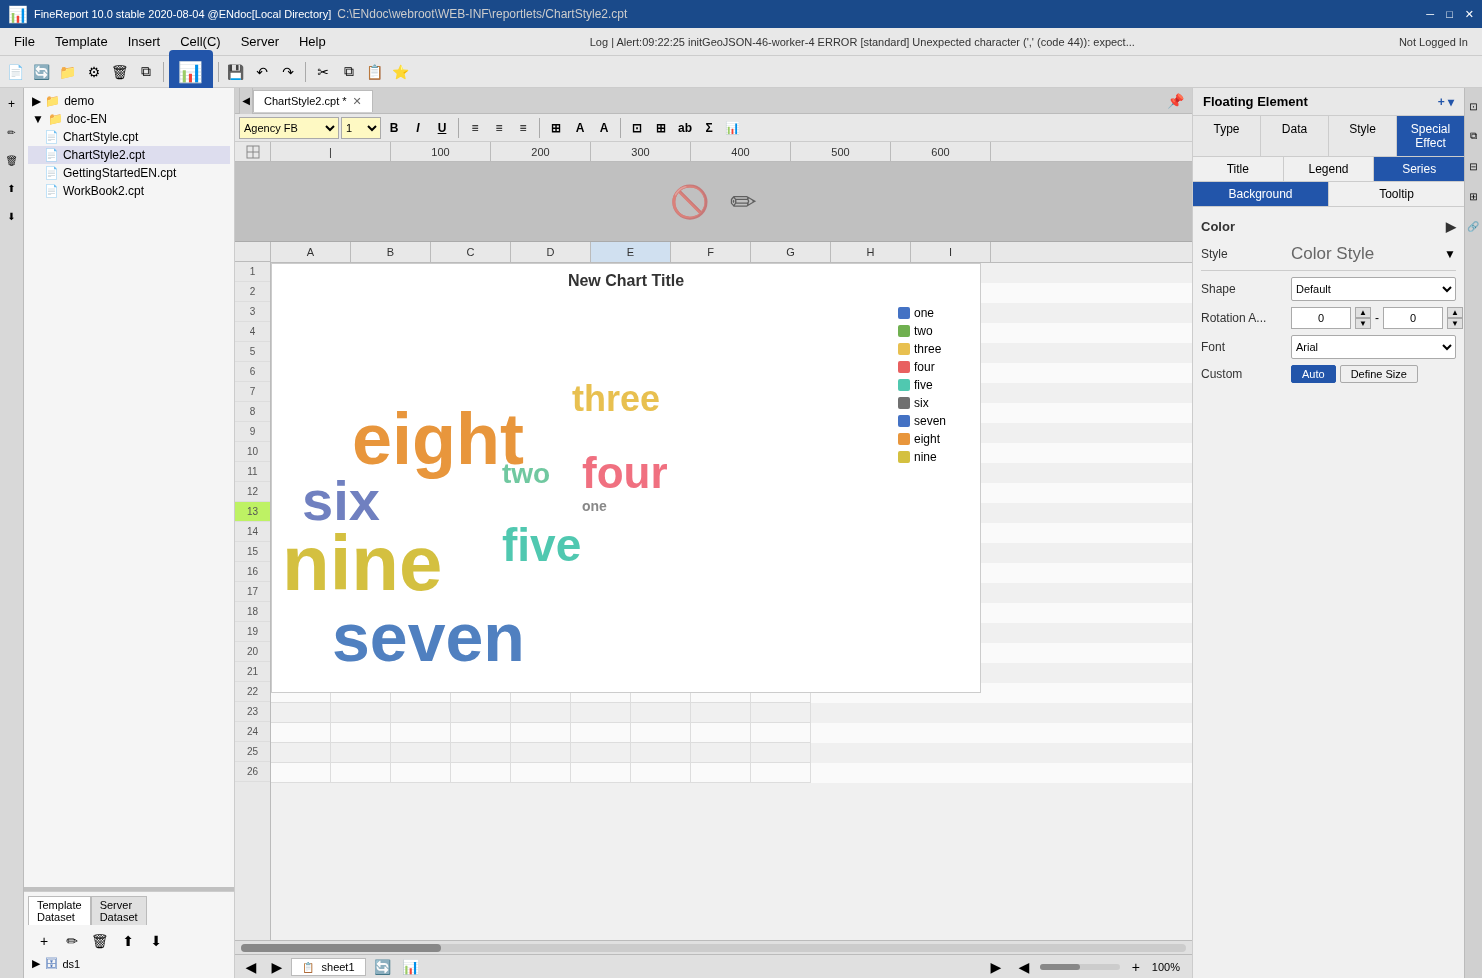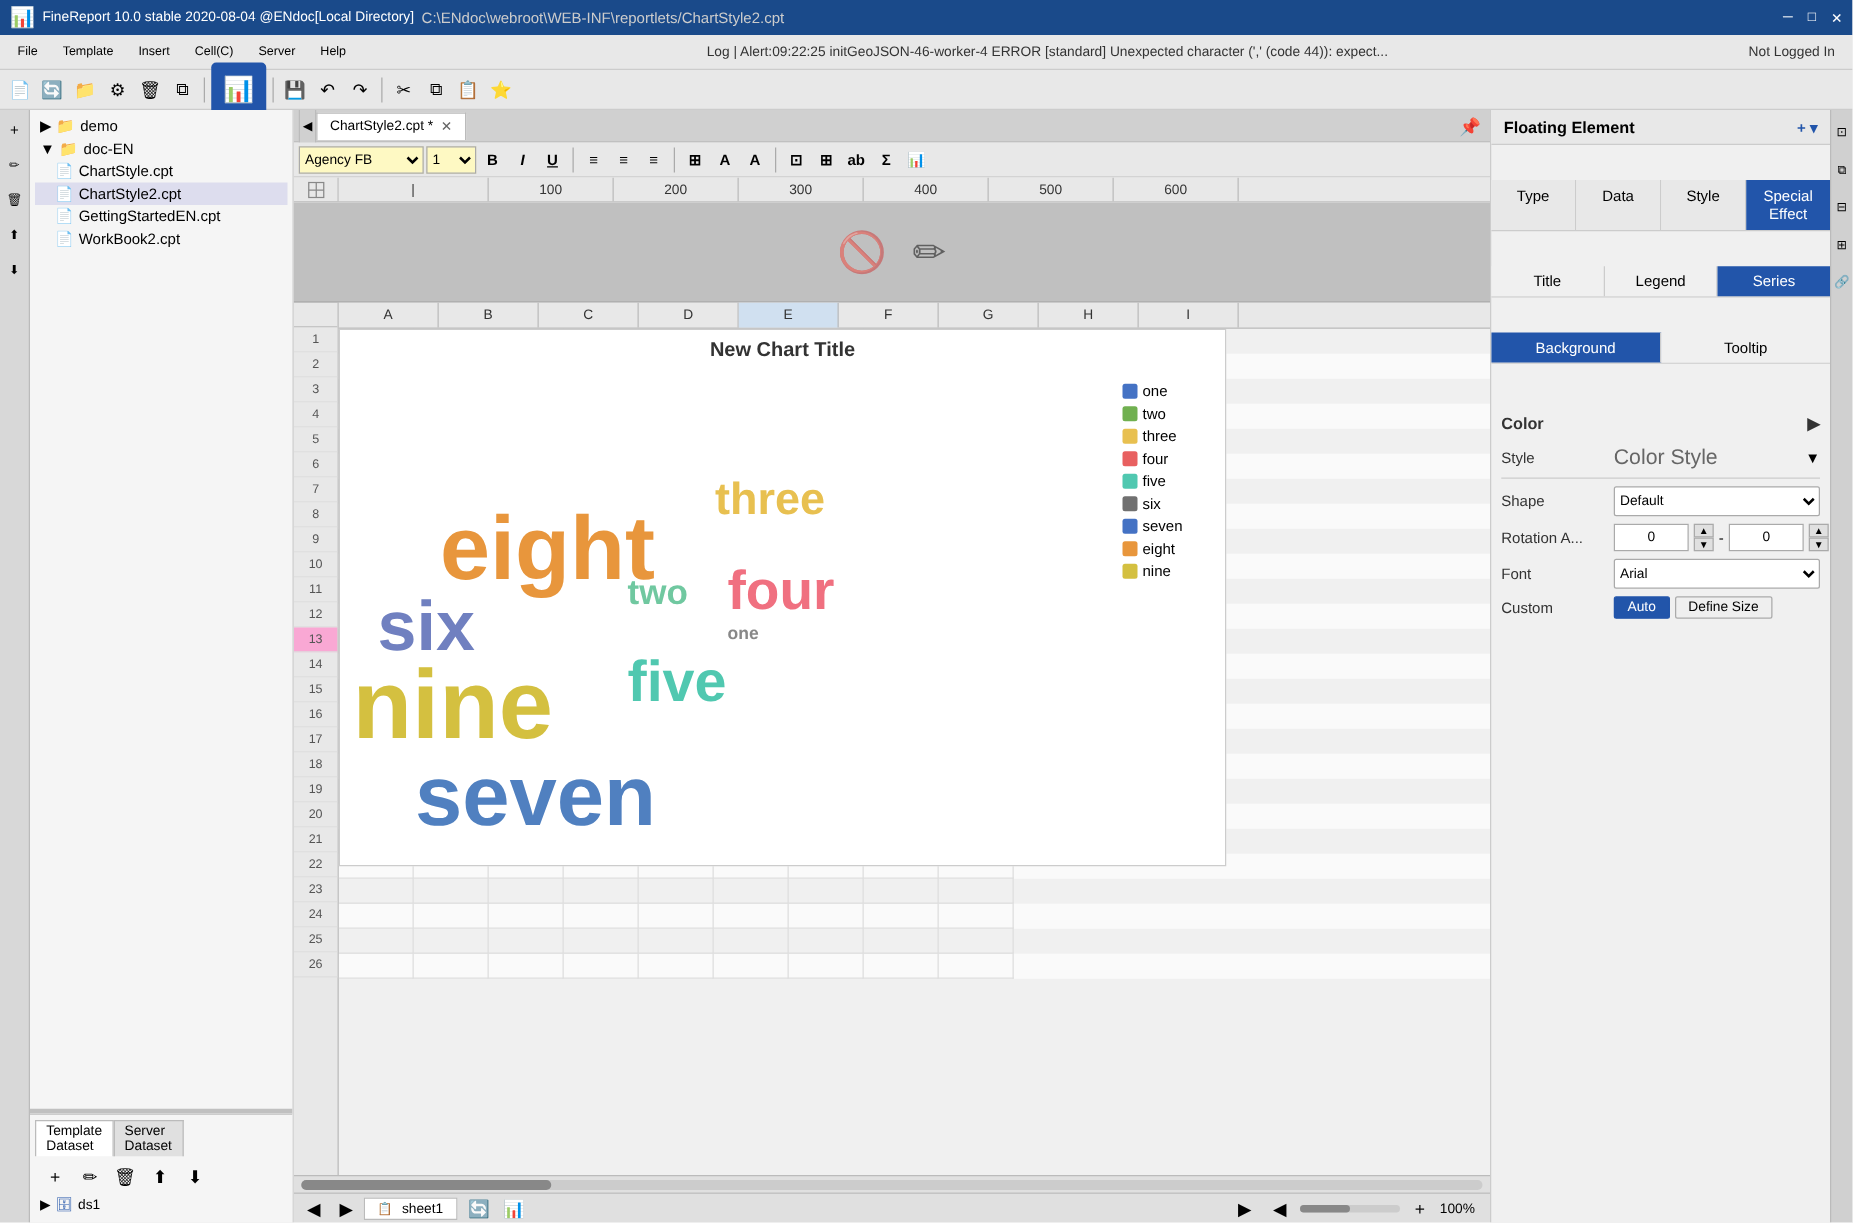--- a/index.html
+++ b/index.html
@@ -12,21 +12,21 @@
       font-size: 11px;
     }
     #titlebar-left { display: flex; align-items: center; gap: 6px; }
     #titlebar-right { display: flex; gap: 12px; }
 
     
     #menubar {
       display: flex; align-items: center; background: #e8e8e8;
       height: 28px; padding: 0 4px; border-bottom: 1px solid #ccc;
     }
-    #menubar span { padding: 4px 10px; cursor: pointer; font-size: 10px; }
+    #menubar span { padding: 4px 10px; cursor: pointer; font-size: 13px; }
     #alert-bar {
       flex: 1; text-align: center; font-size: 11px; color: #333;
       white-space: nowrap; overflow: hidden; text-overflow: ellipsis;
     }
 
     
     #toolbar {
       display: flex; align-items: center; background: #e8e8e8;
       height: 32px; padding: 0 4px; border-bottom: 1px solid #ccc; gap: 2px;
     }
@@ -169,21 +169,21 @@
     #zoom-bar {
       display: flex; align-items: center; margin-left: auto; gap: 4px;
       font-size: 11px; padding-right: 8px;
     }
     #right-panel-icons {
       width: 24px; background: #e0e0e0; border-left: 1px solid #ccc;
       display: flex; flex-direction: column; align-items: center;
       gap: 4px; padding: 4px 0;
     }
     #floating-element-panel {
-      flex: 1; display: flex; flex-direction: column; overflow: hidden; gap: 28px;
+      flex: 1; display: flex; flex-direction: column; overflow: hidden;
     }
     #panel-header {
       display: flex; align-items: center; justify-content: space-between;
       padding: 6px 10px; background: #e8e8e8; border-bottom: 1px solid #ccc;
       font-size: 13px; font-weight: bold;
     }
     #add-floating-btn {
       display: flex; align-items: center; gap: 4px;
       color: #2255aa; cursor: pointer; font-size: 12px;
     }
@@ -467,21 +467,21 @@
               <div class="row-num-cell">3</div>
               <div class="row-num-cell">4</div>
               <div class="row-num-cell">5</div>
               <div class="row-num-cell">6</div>
               <div class="row-num-cell">7</div>
               <div class="row-num-cell">8</div>
               <div class="row-num-cell">9</div>
               <div class="row-num-cell">10</div>
               <div class="row-num-cell">11</div>
               <div class="row-num-cell">12</div>
-              <div class="row-num-cell" style="background: #f9a8d4;">13</div>
+              <div class="row-num-cell" style="background: #bef264;">13</div>
               <div class="row-num-cell">14</div>
               <div class="row-num-cell">15</div>
               <div class="row-num-cell">16</div>
               <div class="row-num-cell">17</div>
               <div class="row-num-cell">18</div>
               <div class="row-num-cell">19</div>
               <div class="row-num-cell">20</div>
               <div class="row-num-cell">21</div>
               <div class="row-num-cell">22</div>
               <div class="row-num-cell">23</div>

